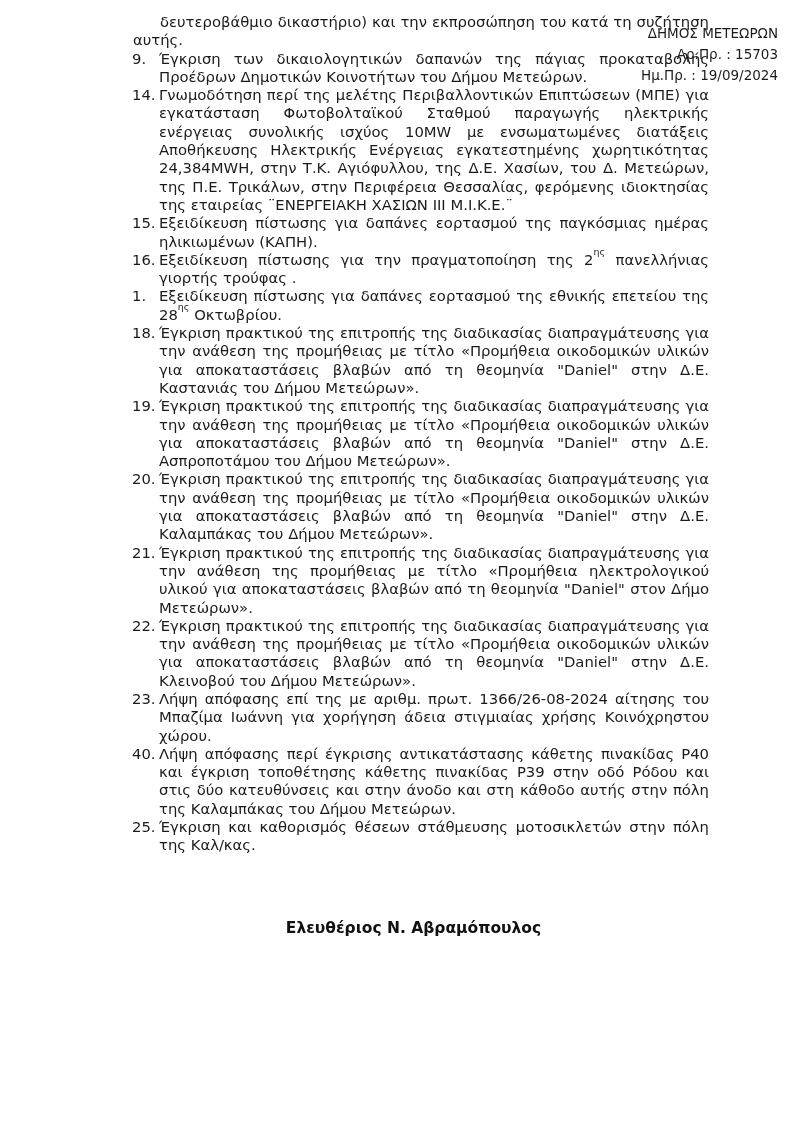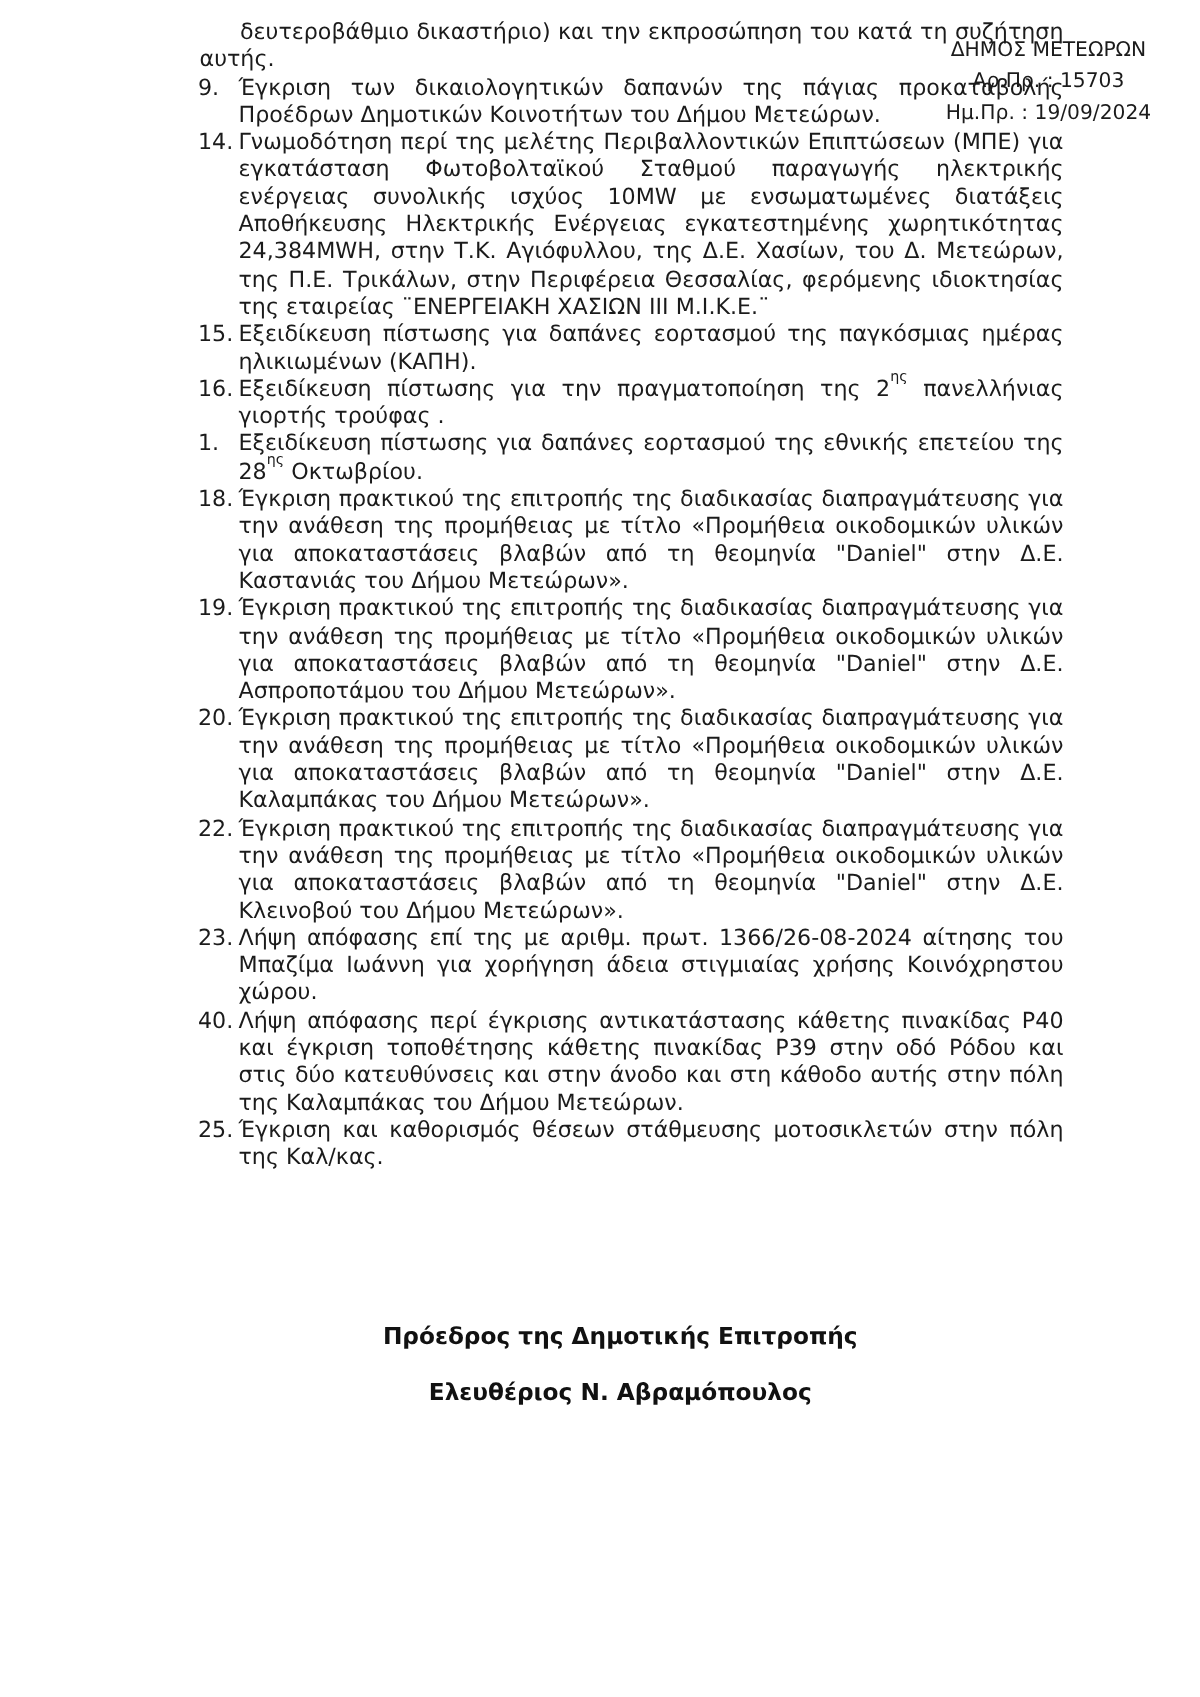--- a/index.html
+++ b/index.html
@@ -15,21 +15,21 @@
     overflow: hidden;
     font-family: "DejaVu Sans", "Liberation Sans", sans-serif;
     color: #1b1b1b;
   }
   
   .stamp {
     position: absolute;
     left: 620px;
     top: 23px;
     width: 158px;
-    text-align: center;
+    text-align: right;
     font-size: 13.5px;
     line-height: 21px;
     color: #1b1b1b;
     white-space: nowrap;
   }
   
   .doc-body {
     position: absolute;
     left: 132px;
     top: 13px;
@@ -89,23 +89,23 @@
     <p class="intro">δευτεροβάθμιο δικαστήριο) και την εκπροσώπηση του κατά τη συζήτηση αυτής.</p>
     <div class="agenda-list" id="agenda-list">
         <div class="item"><span class="num">9.</span><span>Έγκριση των δικαιολογητικών δαπανών της πάγιας προκαταβολής Προέδρων Δημοτικών Κοινοτήτων  του Δήμου Μετεώρων.</span></div>
         <div class="item"><span class="num">14.</span><span>Γνωμοδότηση περί της μελέτης Περιβαλλοντικών Επιπτώσεων (ΜΠΕ) για εγκατάσταση Φωτοβολταϊκού Σταθμού παραγωγής ηλεκτρικής ενέργειας συνολικής ισχύος 10MW με ενσωματωμένες διατάξεις Αποθήκευσης Ηλεκτρικής Ενέργειας εγκατεστημένης χωρητικότητας 24,384MWH, στην Τ.Κ. Αγιόφυλλου, της Δ.Ε. Χασίων, του Δ. Μετεώρων, της Π.Ε. Τρικάλων, στην Περιφέρεια Θεσσαλίας, φερόμενης ιδιοκτησίας της εταιρείας ¨ΕΝΕΡΓΕΙΑΚΗ ΧΑΣΙΩΝ III Μ.Ι.Κ.Ε.¨</span></div>
         <div class="item"><span class="num">15.</span><span>Εξειδίκευση πίστωσης για δαπάνες εορτασμού της παγκόσμιας ημέρας ηλικιωμένων (ΚΑΠΗ).</span></div>
         <div class="item"><span class="num">16.</span><span>Εξειδίκευση πίστωσης για την πραγματοποίηση  της 2<sup class="ord">ης</sup> πανελλήνιας γιορτής τρούφας .</span></div>
         <div class="item"><span class="num">1.</span><span>Εξειδίκευση πίστωσης για δαπάνες εορτασμού της εθνικής επετείου της 28<sup class="ord">ης</sup> Οκτωβρίου.</span></div>
         <div class="item"><span class="num">18.</span><span>Έγκριση πρακτικού της επιτροπής της διαδικασίας διαπραγμάτευσης για την ανάθεση της προμήθειας  με τίτλο «Προμήθεια οικοδομικών υλικών για αποκαταστάσεις βλαβών από τη θεομηνία "Daniel" στην Δ.Ε. Καστανιάς του Δήμου Μετεώρων».</span></div>
         <div class="item"><span class="num">19.</span><span>Έγκριση πρακτικού της επιτροπής της διαδικασίας διαπραγμάτευσης για την ανάθεση της προμήθειας  με τίτλο «Προμήθεια οικοδομικών υλικών για αποκαταστάσεις βλαβών από τη θεομηνία "Daniel" στην Δ.Ε. Ασπροποτάμου του Δήμου Μετεώρων».</span></div>
         <div class="item"><span class="num">20.</span><span>Έγκριση πρακτικού της επιτροπής της διαδικασίας διαπραγμάτευσης για την ανάθεση της προμήθειας  με τίτλο «Προμήθεια οικοδομικών υλικών για αποκαταστάσεις βλαβών από τη θεομηνία "Daniel" στην Δ.Ε. Καλαμπάκας του Δήμου Μετεώρων».</span></div>
+        <div class="item"><span class="num">21.</span><span>Έγκριση πρακτικού της επιτροπής της διαδικασίας διαπραγμάτευσης για την ανάθεση της προμήθειας  με τίτλο «Προμήθεια ηλεκτρολογικού υλικού για αποκαταστάσεις βλαβών από τη θεομηνία "Daniel" στον Δήμο Μετεώρων».</span></div>
         <div class="item"><span class="num">22.</span><span>Έγκριση πρακτικού της επιτροπής της διαδικασίας διαπραγμάτευσης για την ανάθεση της προμήθειας  με τίτλο «Προμήθεια οικοδομικών υλικών για αποκαταστάσεις βλαβών από τη θεομηνία "Daniel" στην Δ.Ε. Κλεινοβού του Δήμου Μετεώρων».</span></div>
         <div class="item"><span class="num">23.</span><span>Λήψη απόφασης επί της με αριθμ. πρωτ. 1366/26-08-2024 αίτησης του Μπαζίμα Ιωάννη για χορήγηση άδεια στιγμιαίας χρήσης Κοινόχρηστου χώρου.</span></div>
         <div class="item"><span class="num">40.</span><span>Λήψη απόφασης περί έγκρισης αντικατάστασης  κάθετης πινακίδας Ρ40 και  έγκριση τοποθέτησης κάθετης πινακίδας Ρ39 στην οδό Ρόδου και στις δύο κατευθύνσεις και στην άνοδο και στη κάθοδο αυτής στην πόλη της Καλαμπάκας του Δήμου Μετεώρων.</span></div>
         <div class="item"><span class="num">25.</span><span>Έγκριση και καθορισμός θέσεων στάθμευσης μοτοσικλετών στην πόλη της Καλ/κας.</span></div>
       </div>
   </div>
 
-  <div class="sig-line sig-title">Πρόεδρος της Δημοτικής Επιτροπής</div>
   <div class="sig-line sig-name">Ελευθέριος Ν. Αβραμόπουλος</div>
 
 </div>
 
 </body></html>

